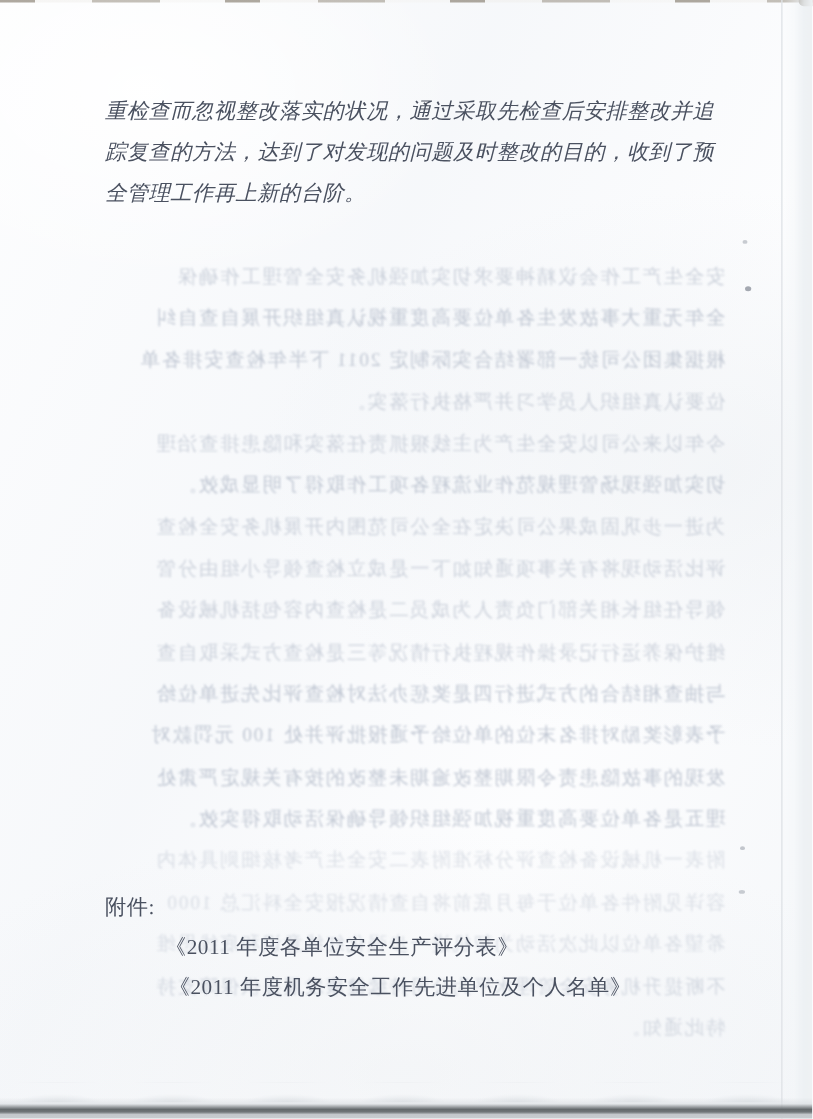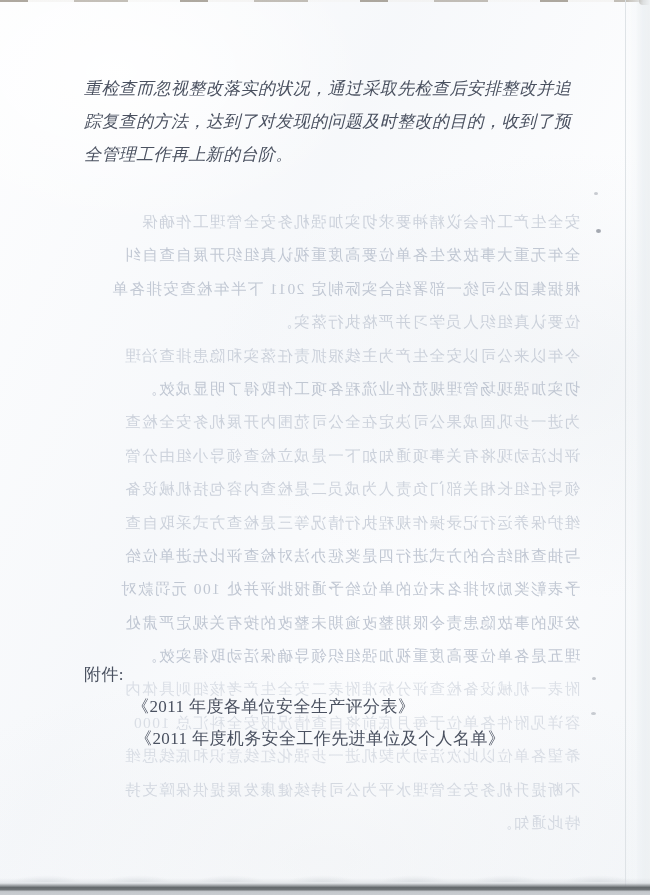--- a/index.html
+++ b/index.html
@@ -83,21 +83,21 @@
     position:absolute;left:84px;top:72px;width:500px;
     color:#4a5160;
     font-style:italic;
   }
   .para .line{
     height:33px;line-height:33px;
     font-size:17px;letter-spacing:0.4px;
     white-space:nowrap;
   }
   .attachments{
-    position:absolute;left:84px;top:659px;width:520px;
+    position:absolute;left:84px;top:710px;width:520px;
     color:#4a5160;
   }
   .att-row{
     height:32px;line-height:32px;
     font-size:17px;letter-spacing:0.4px;
     white-space:nowrap;display:flex;
   }
   .att-row .label{margin-right:7px;}
   .att-row.indent1{padding-left:48px;}
   .att-row.indent2{padding-left:51px;}

